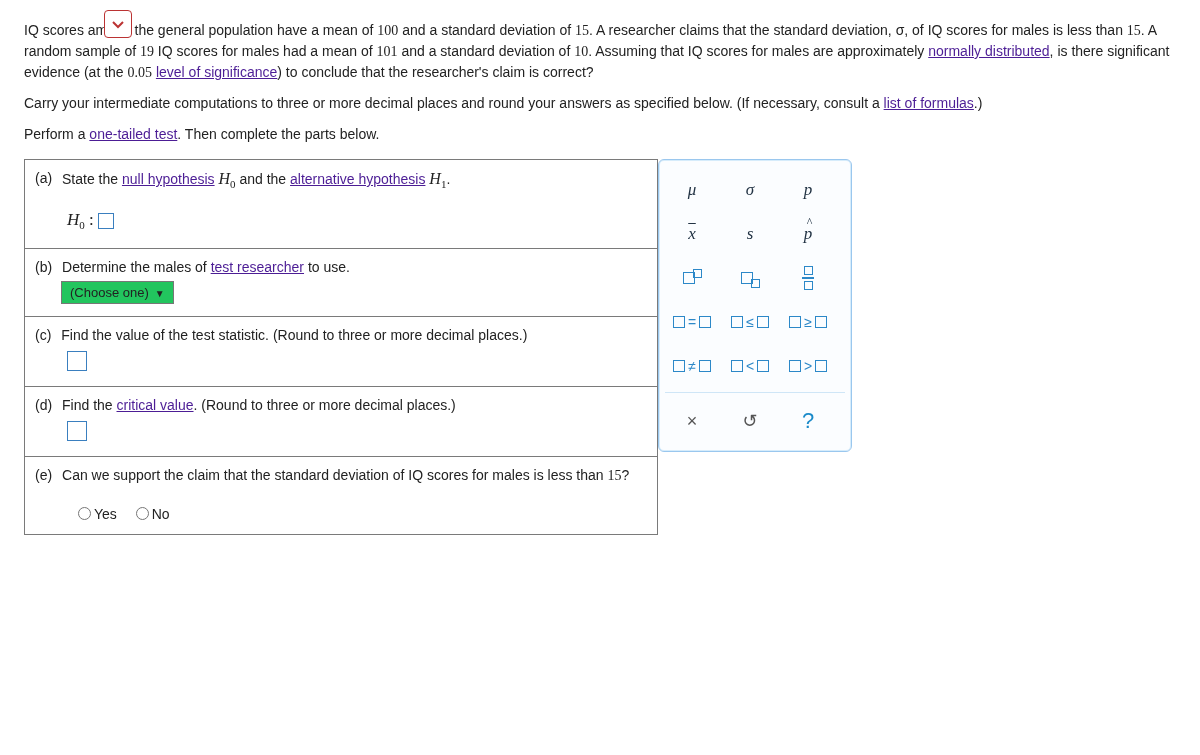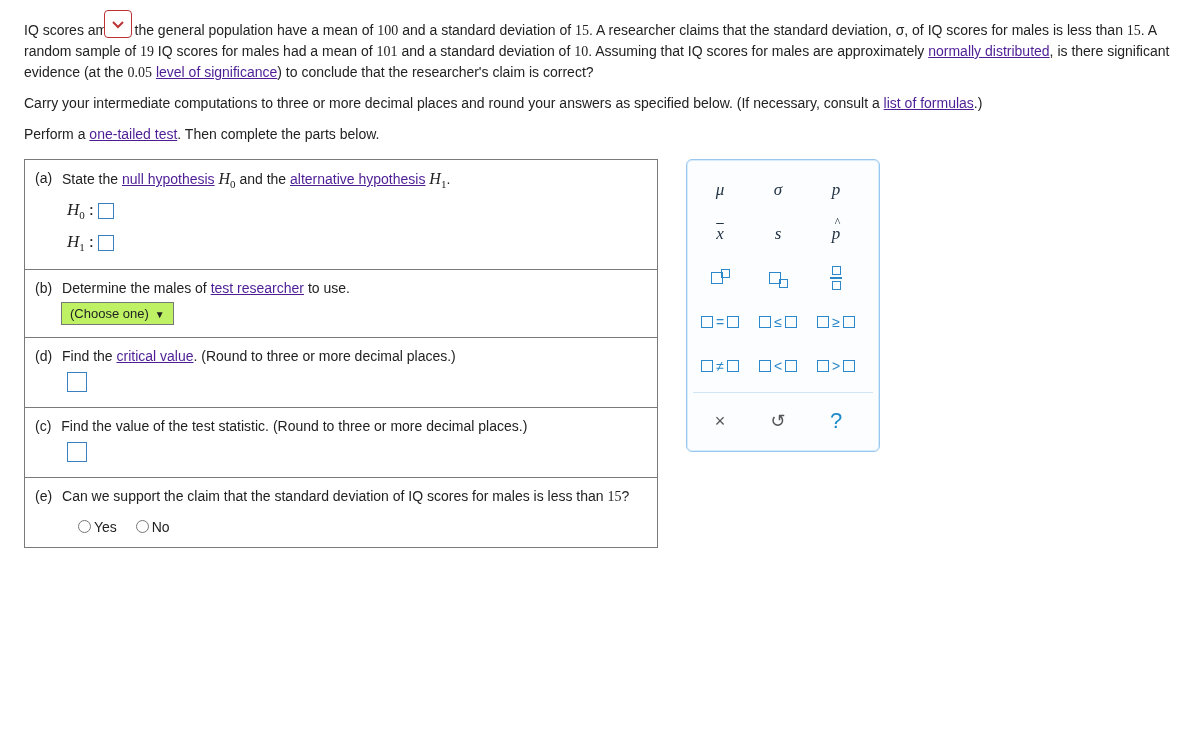--- a/index.html
+++ b/index.html
@@ -6,43 +6,43 @@
     font-family: Verdana, Arial, sans-serif;
     font-size: 14px;
     color: #222;
     margin: 0;
     padding: 20px 24px;
     background: #fff;
   }
   .intro p { margin: 0 0 10px 0; line-height: 1.5; }
   .num { font-family: Liberation Serif, serif; }
   .termlink { color: #4c1d95; text-decoration: underline; }
-  .content-row { display: flex; gap: 28px; margin-top: 14px; align-items: flex-start;}
+  .content-row { display: flex; margin-top: 14px; align-items: flex-start;}
   .question-box { border: 1px solid #7a7a7a; width: 632px; }
   .part { border-bottom: 1px solid #7a7a7a; padding: 10px 12px 10px 10px; }
   .part:last-child { border-bottom: none; }
   .part-label { display: inline-block; vertical-align: top; margin-right: 6px; }
   .part-body { display: inline-block; vertical-align: top; width: 570px; }
   .serif { font-family: "Times New Roman", serif; font-style: italic; font-size: 16px;}
   .sub { font-size: 11px; vertical-align: sub; font-style: normal;}
-  .hyp-row { margin: 10px 0 6px 32px; font-family:"Times New Roman",serif; font-size:17px;}
+  .hyp-row { margin: 20px 0 6px 32px; font-family:"Times New Roman",serif; font-size:17px;}
   .small-input {
     display: inline-block; width: 14px; height: 14px;
     border: 1px solid #3a7fbf; background: #fff; vertical-align: middle;
   }
   .ans-input {
     display:inline-block; width:18px; height:18px; border:1px solid #3a7fbf; background:#fff;
     margin: 8px 0 2px 32px;
   }
   .select-box {
     display:inline-block; border:1px solid #777; padding:3px 8px; font-size:13px;
-    margin: 6px 0 2px 26px; background:#bef264; cursor:pointer;
+    margin: 6px 0 2px 26px; background:#22c55e; cursor:pointer;
   }
   .select-arrow { font-size: 10px; margin-left:6px;}
-  .radio-row { margin: 12px 0 2px 38px; }
+  .radio-row { margin: 20px 0 2px 38px; }
   .radio-row label { margin-right: 10px; font-size:14px;}
   .radio-row input { margin-right:3px; vertical-align:-1px;}
 
   .palette {
     border: 1px solid #9ac7ee; border-radius: 6px;
     background: #fbfdff;
     padding: 10px 6px 10px 6px;
     width: 180px;
     box-shadow: 0 0 0 1px #d6ecfb inset;
   }
@@ -99,46 +99,43 @@
   <div class="question-box">
 
     <div class="part">
       <span class="part-label">(a)</span>
       <span class="part-body">
         <span>State the </span><a href="#" class="termlink">null hypothesis</a><span> </span><span class="serif"><span>H</span><span class="sub">0</span></span><span> and the </span><a href="#" class="termlink">alternative hypothesis</a><span> </span><span class="serif"><span>H</span><span class="sub">1</span></span><span>.</span>
       </span>
       <div class="hyp-row">
         <i>H</i><span class="sub">0</span><span> : </span><span class="small-input"></span>
       </div>
-      <div class="hyp-row">
-        <i>H</i><span class="sub">1</span><span> : </span><span class="small-input"></span>
-      </div>
     </div>
 
     <div class="part">
       <span class="part-label">(b)</span>
       <span class="part-body">
         <span>Determine the males of </span><a href="#" class="termlink">test researcher</a><span> to use.</span>
       </span><br>
       <span class="select-box">
         <span>(Choose one)</span><span class="select-arrow">▼</span>
       </span>
     </div>
 
     <div class="part">
+      <span class="part-label">(c)</span>
+      <span class="part-body">Find the value of the test statistic. (Round to three or more decimal places.)</span><br>
+      <span class="ans-input"></span>
+    </div>
+
+    <div class="part">
       <span class="part-label">(d)</span>
       <span class="part-body">
         <span>Find the </span><a href="#" class="termlink">critical value</a><span>. (Round to three or more decimal places.)</span>
       </span><br>
-      <span class="ans-input"></span>
-    </div>
-
-    <div class="part">
-      <span class="part-label">(c)</span>
-      <span class="part-body">Find the value of the test statistic. (Round to three or more decimal places.)</span><br>
       <span class="ans-input"></span>
     </div>
 
     <div class="part">
       <span class="part-label">(e)</span>
       <span class="part-body">
         <span>Can we support the claim that the standard deviation of IQ scores for males is less than </span><span class="num">15</span><span>?</span>
       </span>
       <div class="radio-row">
         <label><input type="radio" name="e" style=""><span>Yes</span></label>

